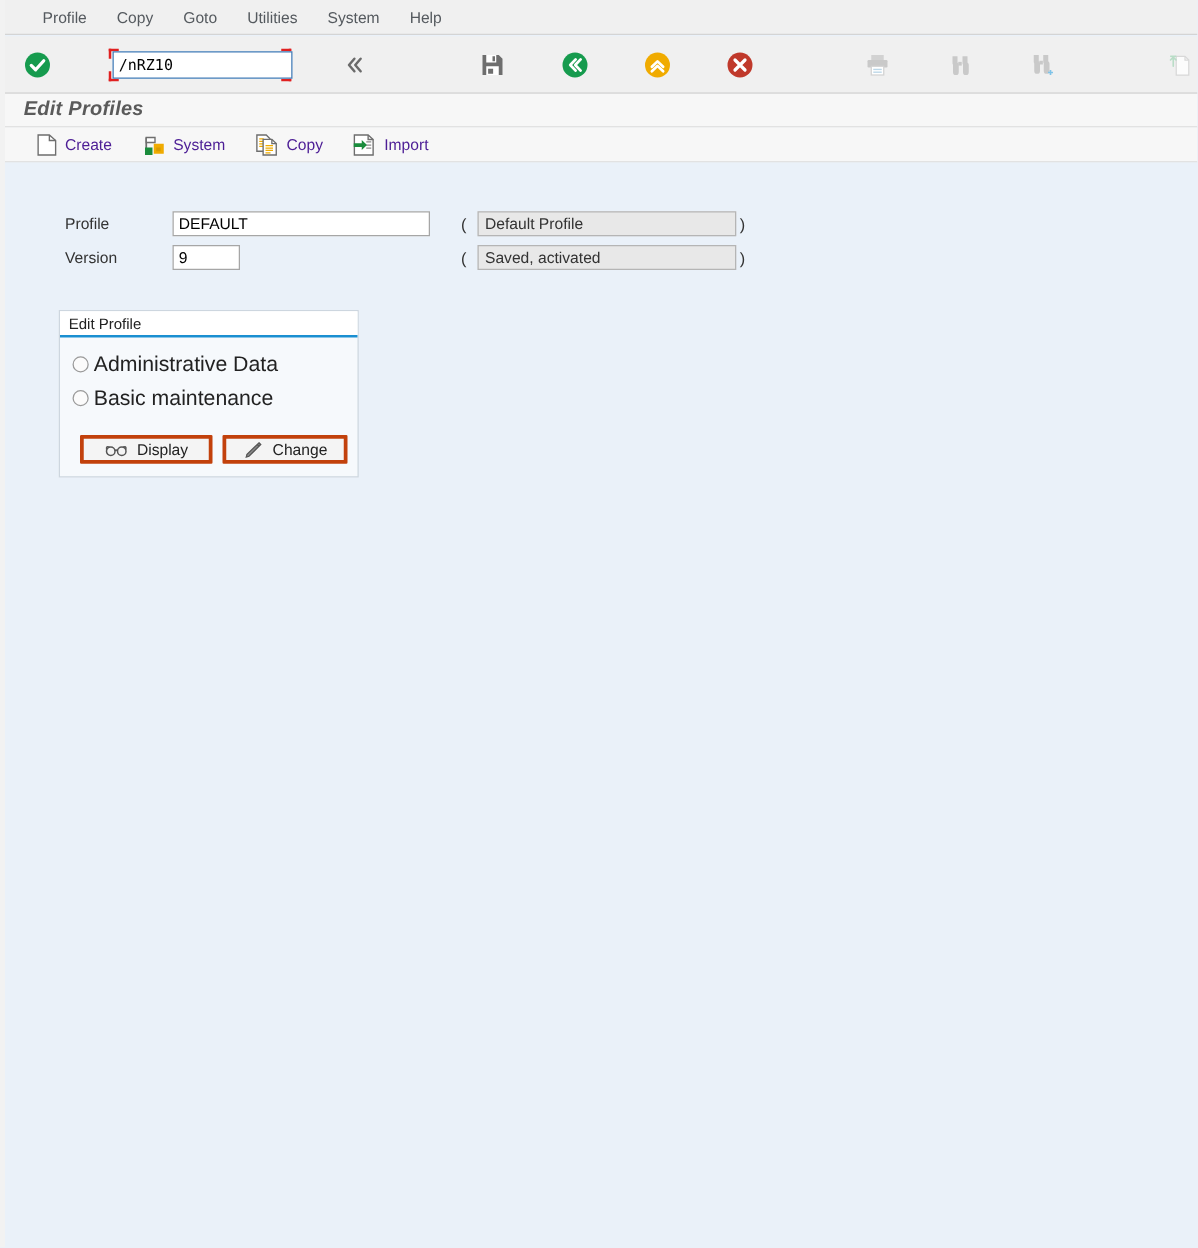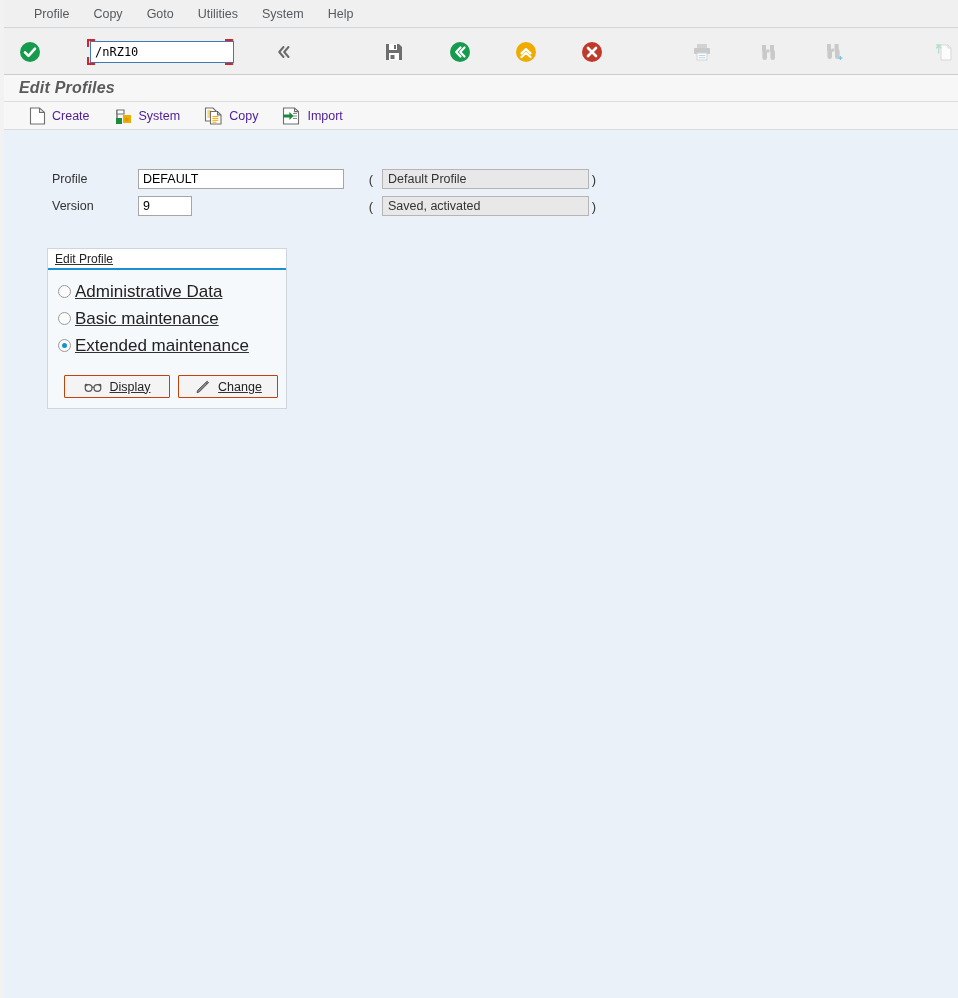--- a/index.html
+++ b/index.html
@@ -199,21 +199,20 @@
   }
 
   
   #groupbox {
     position: absolute;
     left: 43px; top: 118px;
     width: 240px;
     background: #f6f9fc;
     border: 1px solid #cdd6df;
     box-sizing: border-box;
-    text-decoration: underline;
   }
   #gb-header {
     height: 21px;
     background: #ffffff;
     border-bottom: 2px solid #1a8fd1;
     display: flex;
     align-items: center;
     padding-left: 7px;
     box-sizing: border-box;
   }
@@ -260,21 +259,21 @@
     padding-left: 16px;
   }
   .push-btn {
     display: flex;
     align-items: center;
     justify-content: center;
     height: 23px;
     min-width: 100px;
     padding: 0 10px;
     background: #f4f4f4;
-    border: 1px solid #c2410c;
+    border: 3px solid #c2410c;
     border-radius: 1px;
     margin-right: 8px;
     cursor: default;
     box-sizing: border-box;
   }
   .push-btn .lbl {
     font-size: 12.5px;
     color: #222222;
     margin-left: 8px;
     white-space: nowrap;
@@ -524,24 +523,20 @@
       <div class="radio-row">
         <span class="radio-mark"></span>
         <span class="radio-label">Administrative Data</span>
       </div>
 
       <div class="radio-row">
         <span class="radio-mark"></span>
         <span class="radio-label">Basic maintenance</span>
       </div>
 
-      <div class="radio-row">
-        <span class="radio-mark sel"></span>
-        <span class="radio-label">Extended maintenance</span>
-      </div>
 
       <div id="gb-buttons">
 
         <div class="push-btn" style="width:106px;">
           <span>
             <svg width="18" height="12" viewBox="0 0 18 12">
               <circle cx="4.6" cy="7" r="3.4" fill="none" stroke="#555555" stroke-width="1.2"></circle>
               <circle cx="13.4" cy="7" r="3.4" fill="none" stroke="#555555" stroke-width="1.2"></circle>
               <path d="M8 6.6 q1 -1.1 2 0" fill="none" stroke="#555555" stroke-width="1.2"></path>
               <path d="M1.3 5.6 Q0.8 2.4 3.6 3.8" fill="none" stroke="#555555" stroke-width="1.2"></path>

